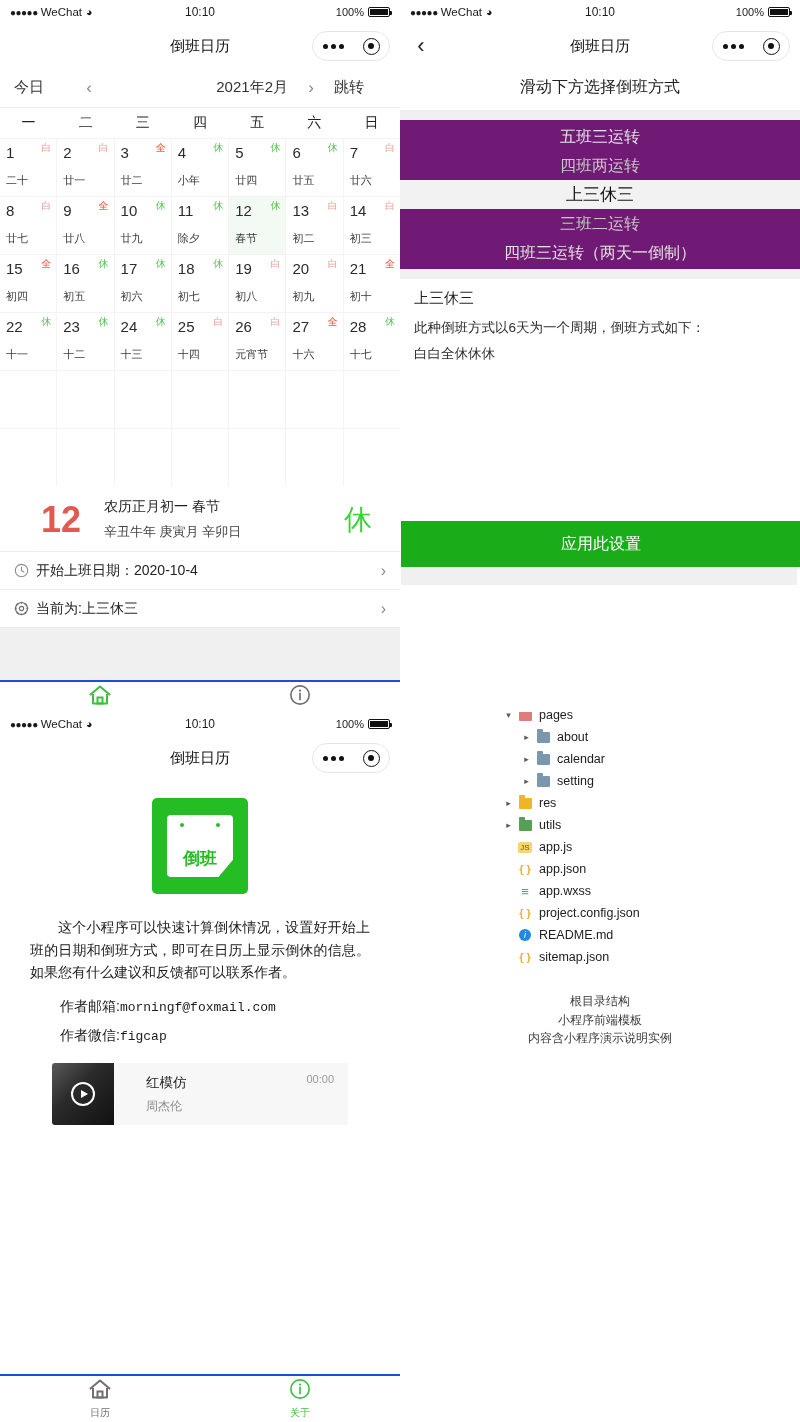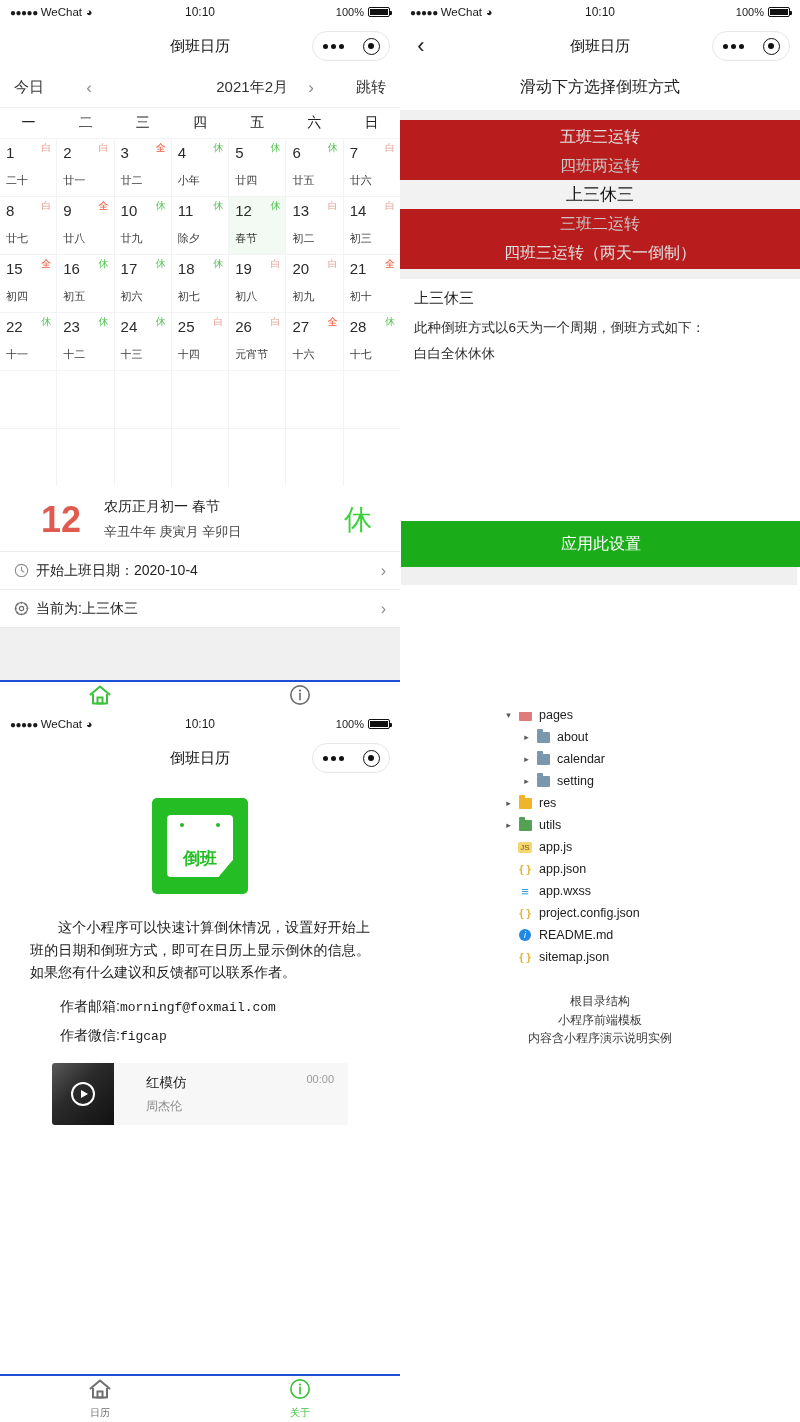--- a/index.html
+++ b/index.html
@@ -76,21 +76,21 @@
 
   
   .cal-toolbar {
     height: 40px; display: flex; align-items: center;
     font-size: 15px; color: #333; padding: 0 14px;
     border-bottom: 1px solid #f0f0f0;
   }
   .ct-today { width: 52px; }
   .ct-arrow { width: 46px; text-align: center; color: #888; font-size: 17px; }
   .ct-month { flex: 1; text-align: right; font-size: 15px; }
-  .ct-jump { width: 52px; text-align: right; }
+  .ct-jump { width: 52px; }
 
   
   .weekdays {
     display: grid; grid-template-columns: repeat(7, 1fr);
     height: 30px; align-items: center; background: #fff;
   }
   .weekdays div { text-align: center; font-size: 14px; color: #222; }
 
   
   .calgrid {
@@ -146,21 +146,21 @@
          align-items: center; justify-content: center; gap: 2px; }
   .tab .tlabel { font-size: 10px; }
   .tab.active .tlabel { color: #3bc13b; }
   .tab.inactive .tlabel { color: #707070; }
 
   
   .pick-hint {
     text-align: center; font-size: 16px; color: #222;
     padding: 9px 0 12px 0; background: #fff;
   }
-  .picker { position: relative; background: #b91c1c; padding: 2px 0 2px 0; }
+  .picker { position: relative; background: #701a75; padding: 2px 0 2px 0; }
   .pick-item { height: 29px; line-height: 29px; text-align: center; font-size: 16px; }
   .pick-item.d2 { color: #e2e2e2; }
   .pick-item.d1 { color: #c8c8c8; }
   .pick-item.cur { color: #111; background: #f2f2f2; font-size: 17px; }
   .pick-sep { height: 10px; background: #f0f0f0; }
 
   .desc { padding: 10px 14px 0 14px; }
   .desc h3 { font-size: 15px; color: #1f1f1f; font-weight: normal; }
   .desc p { font-size: 13.5px; color: #2d2d2d; margin-top: 10px; line-height: 1.5; }
 

